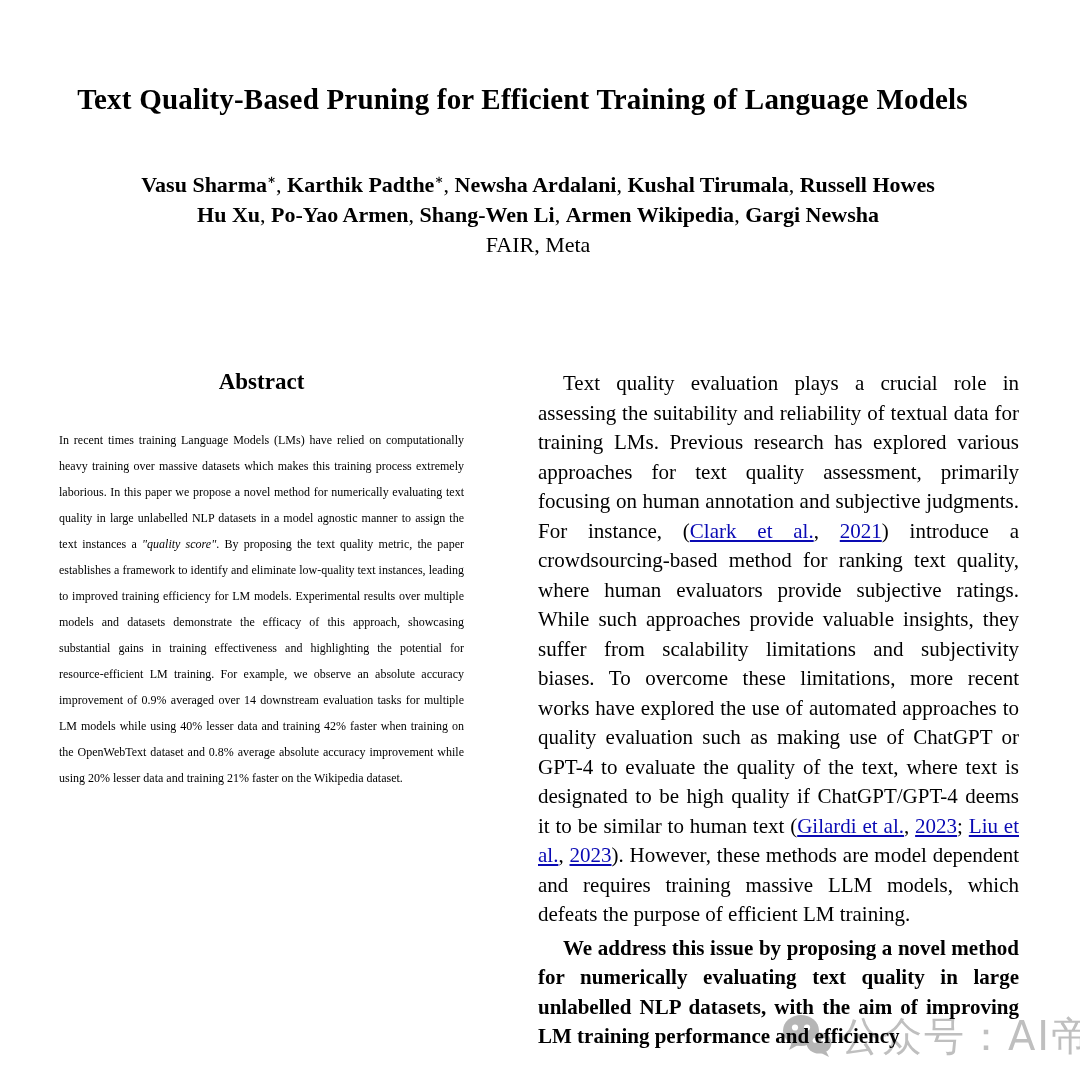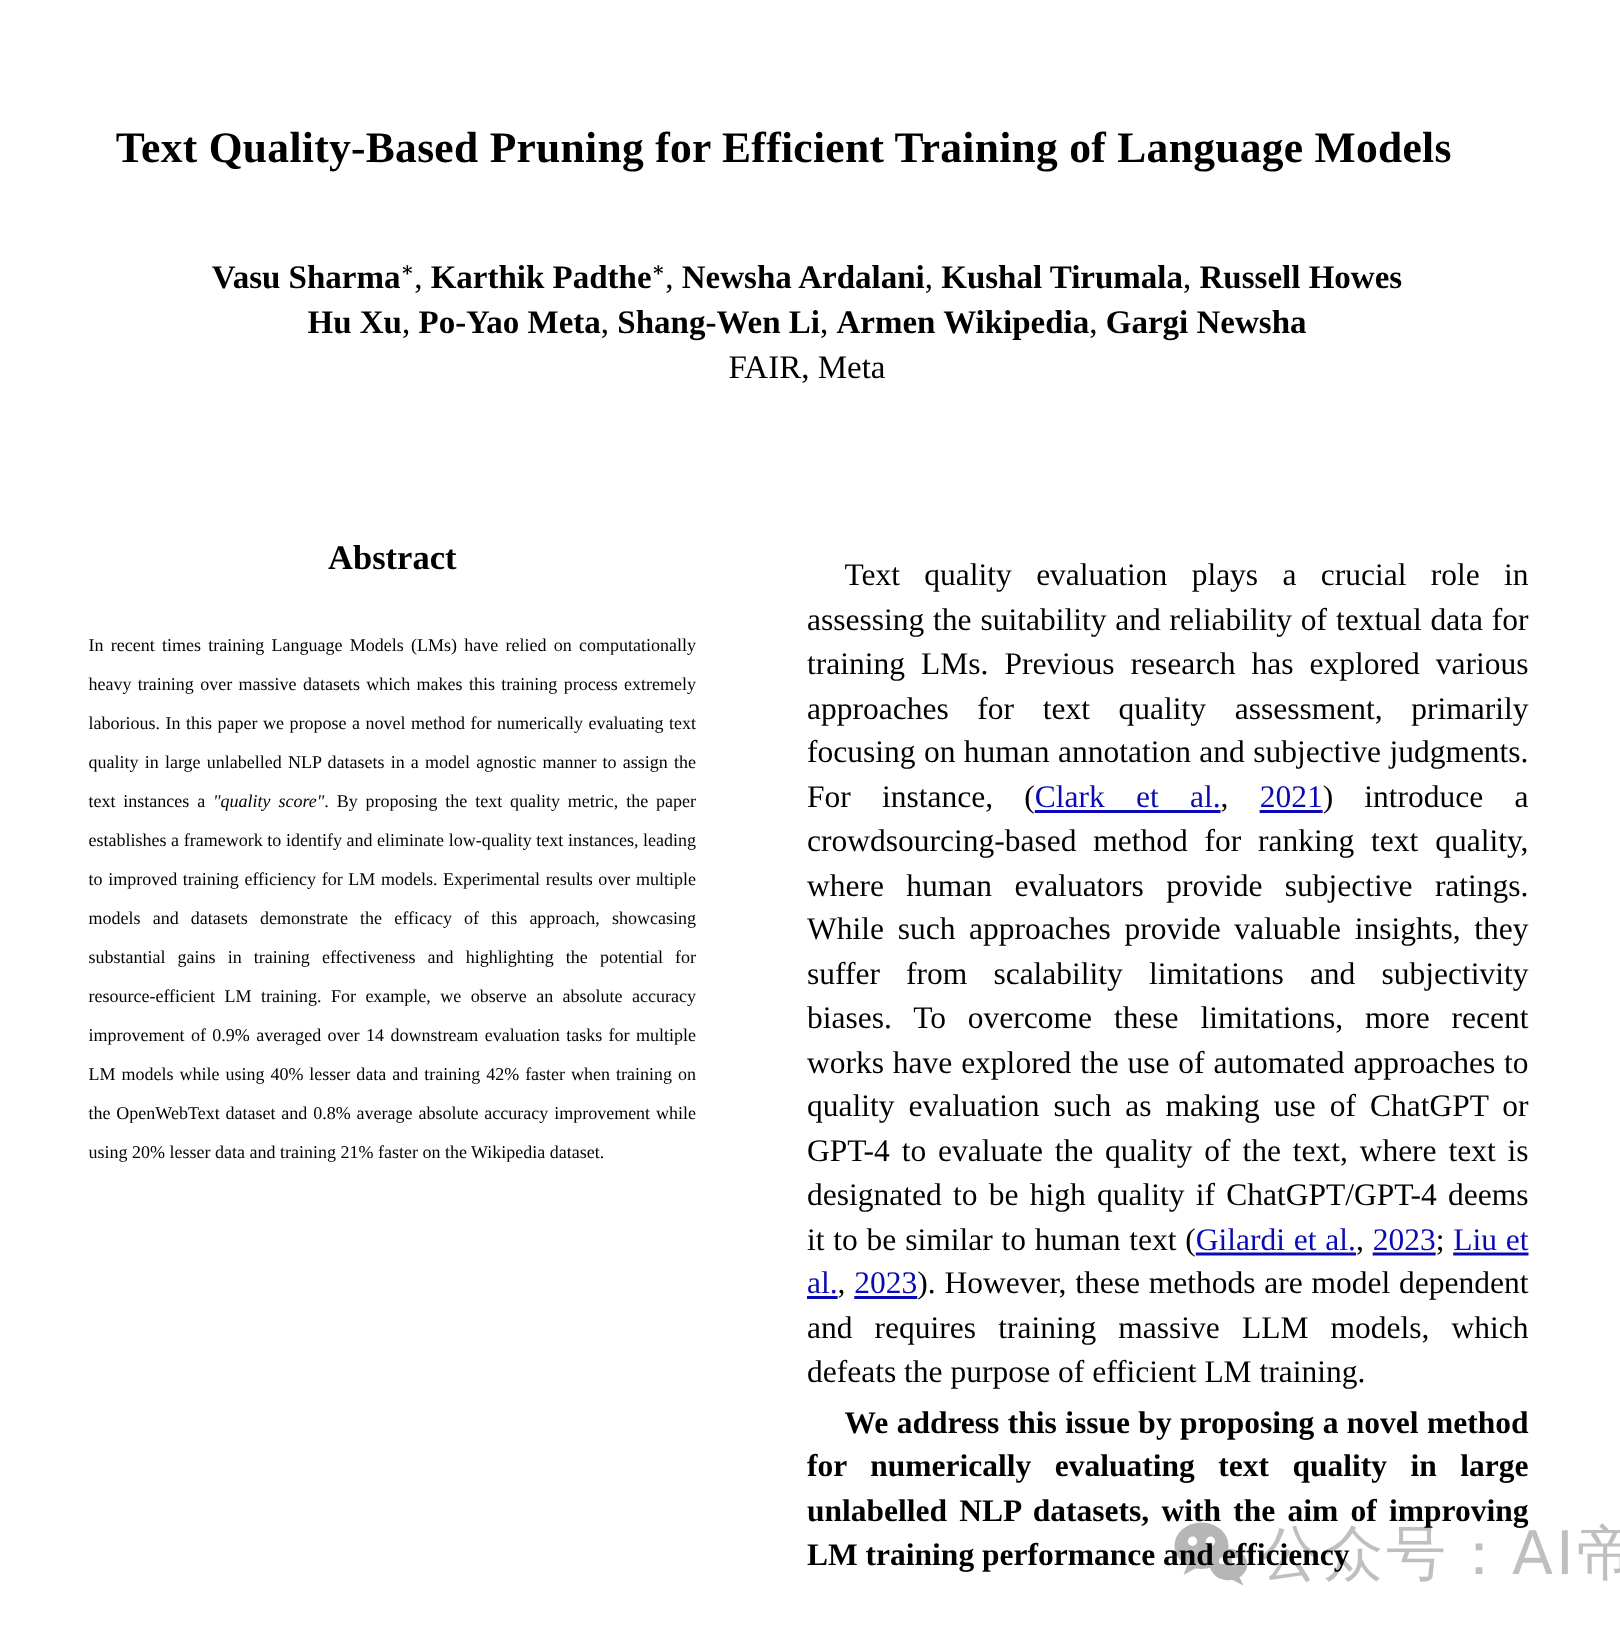--- a/index.html
+++ b/index.html
@@ -22,21 +22,21 @@
     text-align:center;
     font-size:22px;line-height:30px;
   }
   .author-line{white-space:nowrap;margin-left:36px;}
   .seg-name{font-weight:bold;}
   .seg-sep{font-weight:normal;}
   .seg-sup{font-weight:bold;vertical-align:super;font-size:0.6em;line-height:0;}
   .affiliation{font-weight:normal;}
 
   .col{position:absolute;z-index:1;}
-  .col-left{left:59px;top:358px;width:405px;}
+  .col-left{left:59px;top:368px;width:405px;}
   .abstract-heading{
     text-align:center;font-weight:bold;font-size:23px;line-height:28px;
     margin:0 0 31px 0;
   }
   .abstract-body{
     margin:0;font-size:12px;line-height:26px;
     text-align:justify;text-justify:inter-word;
     hyphens:auto;-webkit-hyphens:auto;
   }
   .col-right{left:538px;top:369px;width:481px;}
@@ -83,21 +83,21 @@
         <circle cx="41.5" cy="26.5" r="2.4"></circle>
       </g>
     </svg>
     <span class="watermark-text">公众号：AI帝国</span>
   </div>
 
   <h1 class="paper-title">Text Quality-Based Pruning for Efficient Training of Language Models</h1>
 
   <div class="authors">
     <div class="author-line"><span class="seg-name">Vasu Sharma</span><span class="seg-sup">∗</span><span class="seg-sep">, </span><span class="seg-name">Karthik Padthe</span><span class="seg-sup">∗</span><span class="seg-sep">, </span><span class="seg-name">Newsha Ardalani</span><span class="seg-sep">, </span><span class="seg-name">Kushal Tirumala</span><span class="seg-sep">, </span><span class="seg-name">Russell Howes</span></div>
-    <div class="author-line"><span class="seg-name">Hu Xu</span><span class="seg-sep">, </span><span class="seg-name">Po-Yao Meta</span><span class="seg-sep">, </span><span class="seg-name">Shang-Wen Li</span><span class="seg-sep">, </span><span class="seg-name">Armen Wikipedia</span><span class="seg-sep">, </span><span class="seg-name">Gargi Newsha</span></div>
+    <div class="author-line"><span class="seg-name">Hu Xu</span><span class="seg-sep">, </span><span class="seg-name">Po-Yao Armen</span><span class="seg-sep">, </span><span class="seg-name">Shang-Wen Li</span><span class="seg-sep">, </span><span class="seg-name">Armen Wikipedia</span><span class="seg-sep">, </span><span class="seg-name">Gargi Newsha</span></div>
     <div class="author-line affiliation">FAIR, Meta</div>
   </div>
 
   <div class="col col-left">
     <div class="abstract-heading">Abstract</div>
     <p class="abstract-body"><span>In recent times training Language Models (LMs) have relied on computationally heavy training over massive datasets which makes this training process extremely laborious. In this paper we propose a novel method for numerically evaluating text quality in large unlabelled NLP datasets in a model agnostic manner to assign the text instances a </span><span class="seg-italic">"quality score"</span><span>. By proposing the text quality metric, the paper establishes a framework to identify and eliminate low-quality text instances, leading to improved training efficiency for LM models. Experimental results over multiple models and datasets demonstrate the efficacy of this approach, showcasing substantial gains in training effectiveness and highlighting the potential for resource-efficient LM training. For example, we observe an absolute accuracy improvement of 0.9% averaged over 14 downstream evaluation tasks for multiple LM models while using 40% lesser data and training 42% faster when training on the OpenWebText dataset and 0.8% average absolute accuracy improvement while using 20% lesser data and training 21% faster on the Wikipedia dataset.</span></p>
   </div>
 
   <div class="col col-right">
     <p class="body-par"><span>Text quality evaluation plays a crucial role in assessing the suitability and reliability of textual data for training LMs. Previous research has explored various approaches for text quality assessment, primarily focusing on human annotation and subjective judgments. For instance, (</span><span class="seg-link">Clark et al.</span><span>, </span><span class="seg-link">2021</span><span>) introduce a crowdsourcing-based method for ranking text quality, where human evaluators provide subjective ratings. While such approaches provide valuable insights, they suffer from scalability limitations and subjectivity biases. To overcome these limitations, more recent works have explored the use of automated approaches to quality evaluation such as making use of ChatGPT or GPT-4 to evaluate the quality of the text, where text is designated to be high quality if ChatGPT/GPT-4 deems it to be similar to human text (</span><span class="seg-link">Gilardi et al.</span><span>, </span><span class="seg-link">2023</span><span>; </span><span class="seg-link">Liu et al.</span><span>, </span><span class="seg-link">2023</span><span>). However, these methods are model dependent and requires training massive LLM models, which defeats the purpose of efficient LM training.</span></p>

